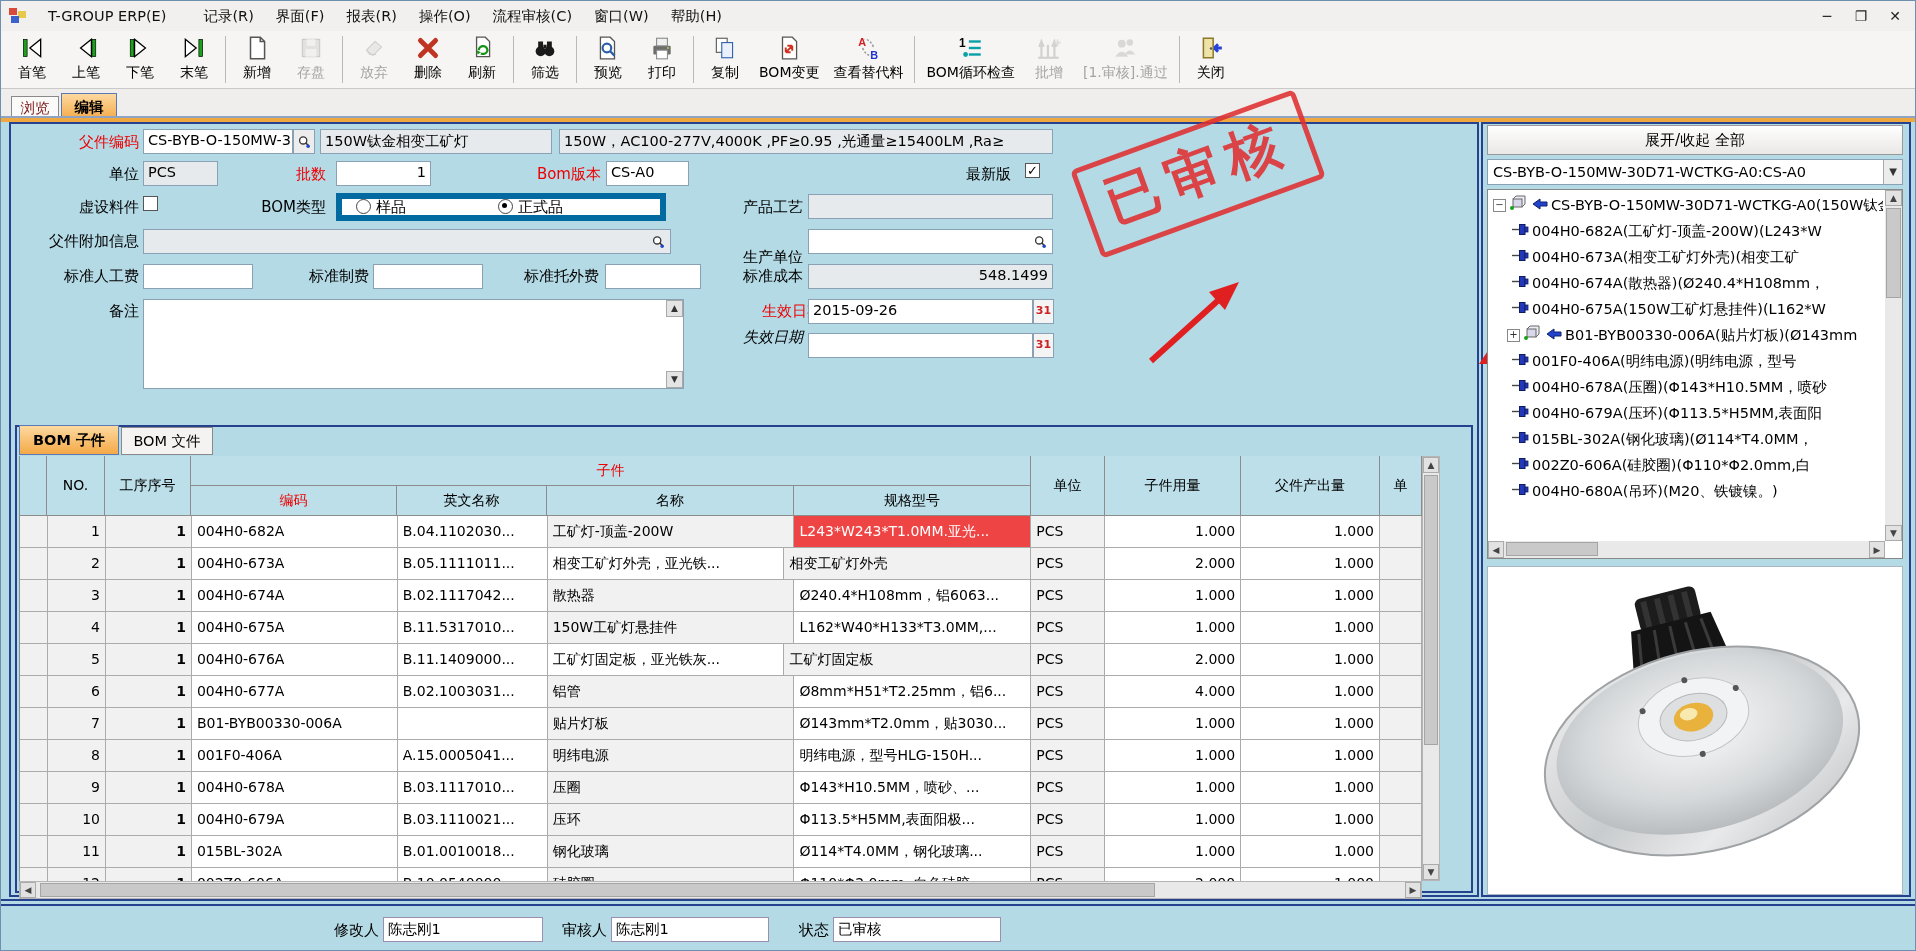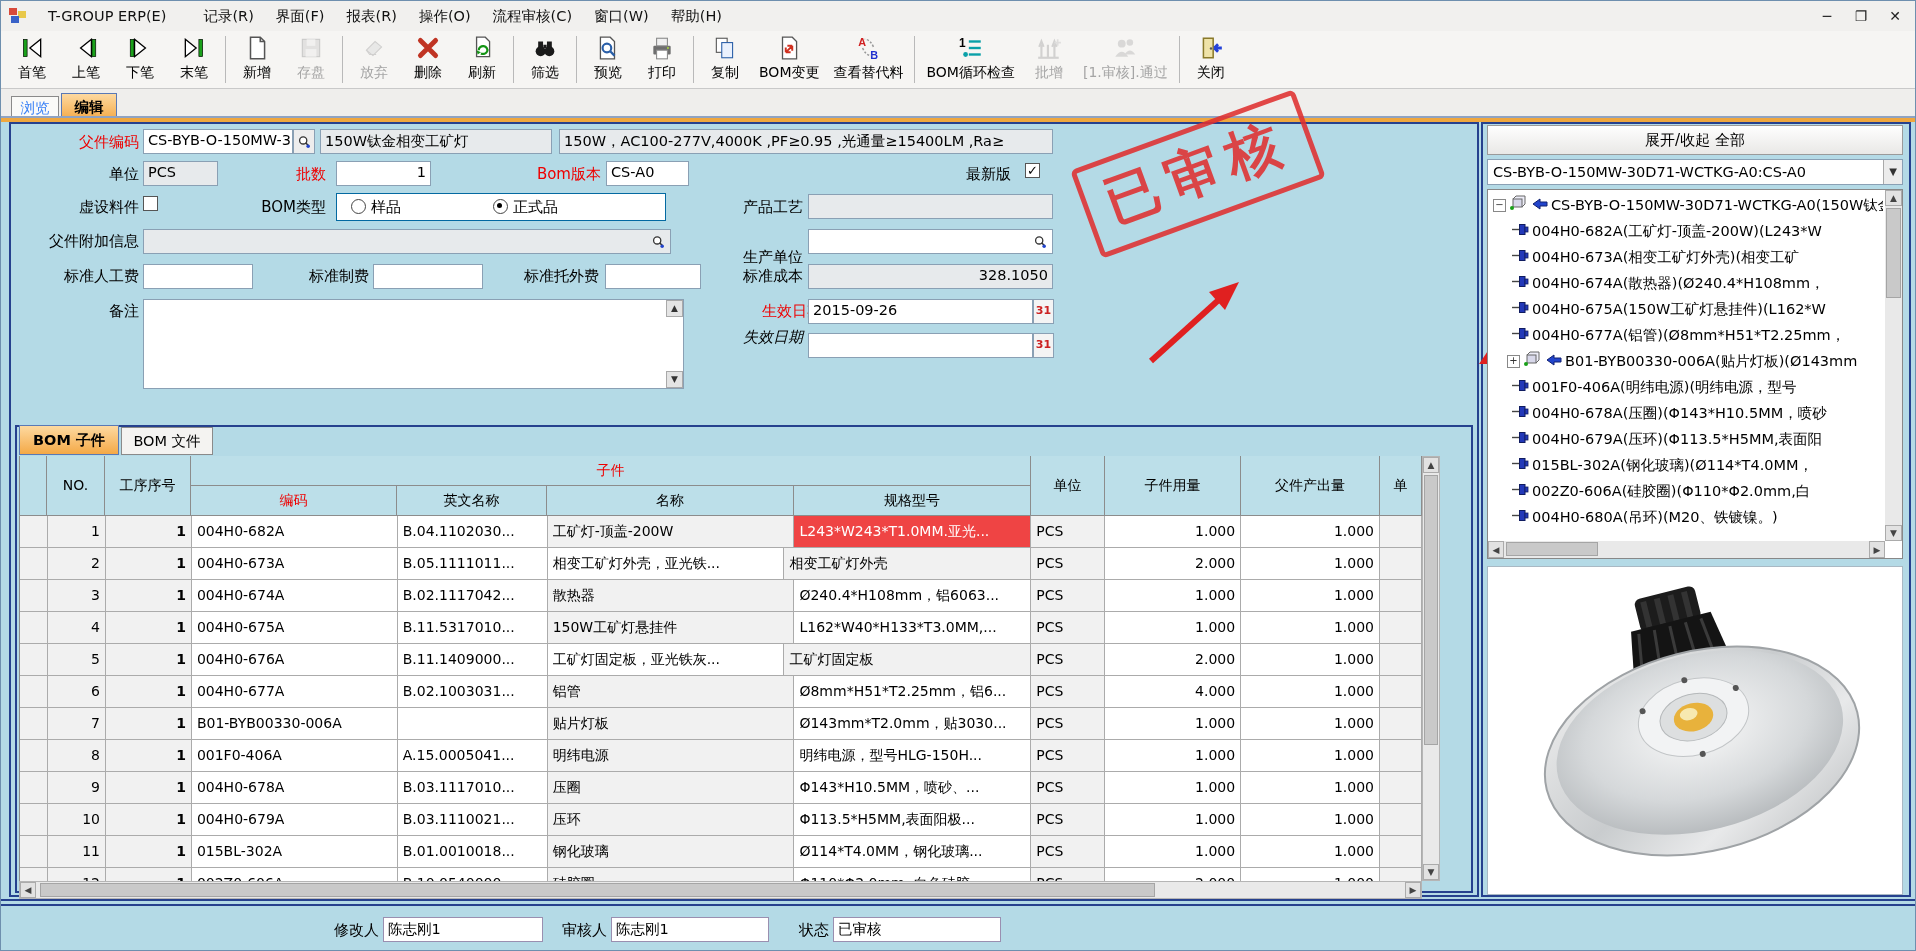--- a/index.html
+++ b/index.html
@@ -19,37 +19,37 @@
   .toolbar{position:absolute;left:0;top:30px;width:100%;height:58px;background:#F6F5F3;border-bottom:1px solid #C9C9C9;display:flex;align-items:stretch;padding-left:4px;box-sizing:border-box;}
   .tbtn{display:flex;flex-direction:column;align-items:center;justify-content:flex-start;padding:3px 7px 0 7px;min-width:40px;cursor:default;}
   .tbicon{height:28px;display:flex;align-items:center;}
   .tbicon svg{width:26px;height:26px;}
   .tblabel{font-size:14px;color:#000;white-space:nowrap;line-height:20px;}
   .tbtn.disabled .tblabel{color:#A5A5A5;}
   .tsep{width:1px;background:#B9B9B9;margin:5px 4px;}
   
   .viewtabs{position:absolute;left:0;top:88px;width:100%;height:33px;background:#EFEEEC;}
   .vtab{position:absolute;border:1px solid #8A8A8A;border-bottom:none;font-size:14.5px;text-align:center;box-sizing:border-box;}
-  .vtab.inactive{left:10px;top:7px;width:48px;height:24px;line-height:23px;background:#FAFAF8;color:#3b82f6;}
+  .vtab.inactive{left:10px;top:7px;width:48px;height:24px;line-height:23px;background:#FAFAF8;color:#7f1d1d;}
   .vtab.active{left:60px;top:4px;width:56px;height:27px;line-height:26px;background:linear-gradient(#FDD9A0,#F4A947);font-weight:bold;border-color:#5A79B5;}
   .tabline1{position:absolute;left:0;top:115px;width:100%;height:2px;background:#8FA3C2;}
   .tabline2{position:absolute;left:0;top:117px;width:100%;height:4px;background:#EFA73F;}
   
   .frame{position:absolute;border:2px solid #26418E;box-sizing:border-box;background:transparent;}
   
   .flabel{position:absolute;font-size:15px;color:#000;text-align:right;white-space:nowrap;}
   .flabel.red{color:#EE0000;}
   .ffield{position:absolute;background:#fff;border:1px solid #8AA0B4;box-sizing:border-box;font-size:14.5px;color:#000;padding:2px 4px;height:25px;white-space:nowrap;overflow:hidden;}
   .ffield.grey{background:#E7EAEC;}
   .ffield.rightal{text-align:right;}
   .sbtn{position:absolute;width:22px;height:25px;background:#EDEDED;border:1px solid #8AA0B4;box-sizing:border-box;display:flex;align-items:center;justify-content:center;}
   .sbtn svg{width:16px;height:16px;}
   .calbtn{position:absolute;width:21px;height:25px;background:#F4F4F4;border:1px solid #8AA0B4;box-sizing:border-box;color:#CC2222;font-size:11px;font-weight:bold;text-align:center;line-height:22px;}
   .cbox{position:absolute;width:15px;height:15px;background:#fff;border:1px solid #555;box-sizing:border-box;font-size:13px;line-height:13px;text-align:center;color:#000;}
-  .radiogrp{position:absolute;background:#fff;border:1px solid #0369a1;box-sizing:border-box;display:flex;align-items:center;font-size:15px;}
+  .radiogrp{position:absolute;background:#fff;border:6px solid #0369a1;box-sizing:border-box;display:flex;align-items:center;font-size:15px;}
   .radio{width:13px;height:13px;border:1px solid #444;border-radius:50%;background:#fff;display:inline-block;margin:0 5px 0 0;position:relative;vertical-align:-2px;}
   .radio.on:after{content:"";position:absolute;left:3px;top:3px;width:5px;height:5px;border-radius:50%;background:#000;}
   .memo{position:absolute;background:#fff;border:1px solid #8AA0B4;box-sizing:border-box;}
   .memo .sc{position:absolute;right:0;width:17px;height:17px;background:#E4E4E4;border:1px solid #A9A9A9;box-sizing:border-box;font-size:9px;text-align:center;line-height:15px;color:#333;}
   .stamp{position:absolute;left:1078px;top:126px;width:228px;height:84px;border:5px solid #E03030;color:#E03030;font-size:54px;font-weight:bold;text-align:center;line-height:80px;letter-spacing:10px;transform:rotate(-20deg);opacity:.88;border-radius:6px;}
   
   .btab{position:absolute;border:1px solid #5A79B5;box-sizing:border-box;font-size:14.5px;text-align:center;}
   .btab.active{left:18px;top:424px;width:100px;height:30px;line-height:28px;background:linear-gradient(#FDD9A0,#F4A947);font-weight:bold;}
   .btab.inactive{left:120px;top:426px;width:92px;height:28px;line-height:26px;background:#F4F3F1;border-color:#8A8A8A;}
   .ghead{position:absolute;left:18px;top:455px;display:flex;background:#BCDFE9;}
@@ -381,21 +381,21 @@
       </svg>
     </div>
 
   <div class="flabel" style="left:30px;top:266px;width:108px;">标准人工费</div>
   <div class="ffield" style="left:142px;top:263px;width:110px;"></div>
   <div class="flabel" style="left:280px;top:266px;width:88px;">标准制费</div>
   <div class="ffield" style="left:372px;top:263px;width:110px;"></div>
   <div class="flabel" style="left:500px;top:266px;width:98px;">标准托外费</div>
   <div class="ffield" style="left:604px;top:263px;width:96px;"></div>
   <div class="flabel" style="left:694px;top:266px;width:108px;">标准成本</div>
-  <div class="ffield grey rightal" style="left:807px;top:263px;width:245px;">328.1050</div>
+  <div class="ffield grey rightal" style="left:807px;top:263px;width:245px;">548.1499</div>
 
   <div class="flabel" style="left:30px;top:301px;width:108px;">备注</div>
   <div class="memo" style="left:142px;top:298px;width:541px;height:90px;">
     <div class="sc" style="top:0;">▲</div>
     <div class="sc" style="bottom:0;">▼</div>
   </div>
   <div class="flabel red" style="left:713px;top:301px;width:108px;">生效日期</div>
   <div class="ffield" style="left:807px;top:298px;width:225px;">2015-09-26</div>
   <div class="calbtn" style="left:1032px;top:298px;">31</div>
   <div class="flabel" style="left:694px;top:327px;width:108px;font-style:italic;">失效日期</div>
@@ -646,28 +646,20 @@
             </svg></span>
           <span class="lbl">004H0-674A(散热器)(Ø240.4*H108mm，</span>
         </div>
         <div class="trow" style="padding-left: 22px;">
           <span class="tico"><svg width="17" height="13" viewBox="0 0 17 13">
               <line x1="0" y1="6.5" x2="8" y2="6.5" stroke="#444" stroke-width="1.4"></line>
               <rect x="7.5" y="1.5" width="5.5" height="10" fill="#2238B8" stroke="#101C60"></rect>
               <rect x="13" y="4" width="3" height="5" fill="#2238B8" stroke="#101C60" stroke-width="0.8"></rect>
             </svg></span>
           <span class="lbl">004H0-675A(150W工矿灯悬挂件)(L162*W</span>
-        </div>
-        <div class="trow" style="padding-left: 22px;">
-          <span class="tico"><svg width="17" height="13" viewBox="0 0 17 13">
-              <line x1="0" y1="6.5" x2="8" y2="6.5" stroke="#444" stroke-width="1.4"></line>
-              <rect x="7.5" y="1.5" width="5.5" height="10" fill="#2238B8" stroke="#101C60"></rect>
-              <rect x="13" y="4" width="3" height="5" fill="#2238B8" stroke="#101C60" stroke-width="0.8"></rect>
-            </svg></span>
-          <span class="lbl">004H0-677A(铝管)(Ø8mm*H51*T2.25mm，</span>
         </div>
         <div class="trow" style="padding-left: 14px;">
           <span class="pmbox">+</span>
           <span class="tico"><svg width="20" height="17" viewBox="0 0 20 17">
               <path d="M4 6 l3 -3 h9 v8 l-3 3" fill="#EDEDF8" stroke="#666"></path>
               <rect x="4" y="6" width="9" height="8" fill="#D8D8EA" stroke="#666"></rect>
               <circle cx="3" cy="15" r="2" fill="#18A018"></circle>
             </svg></span>
           <span class="tico"><svg width="16" height="12" viewBox="0 0 16 12">
               <path d="M1 6 L8 1 V4 H15 V8 H8 V11 Z" fill="#2244CC" stroke="#102070"></path>

